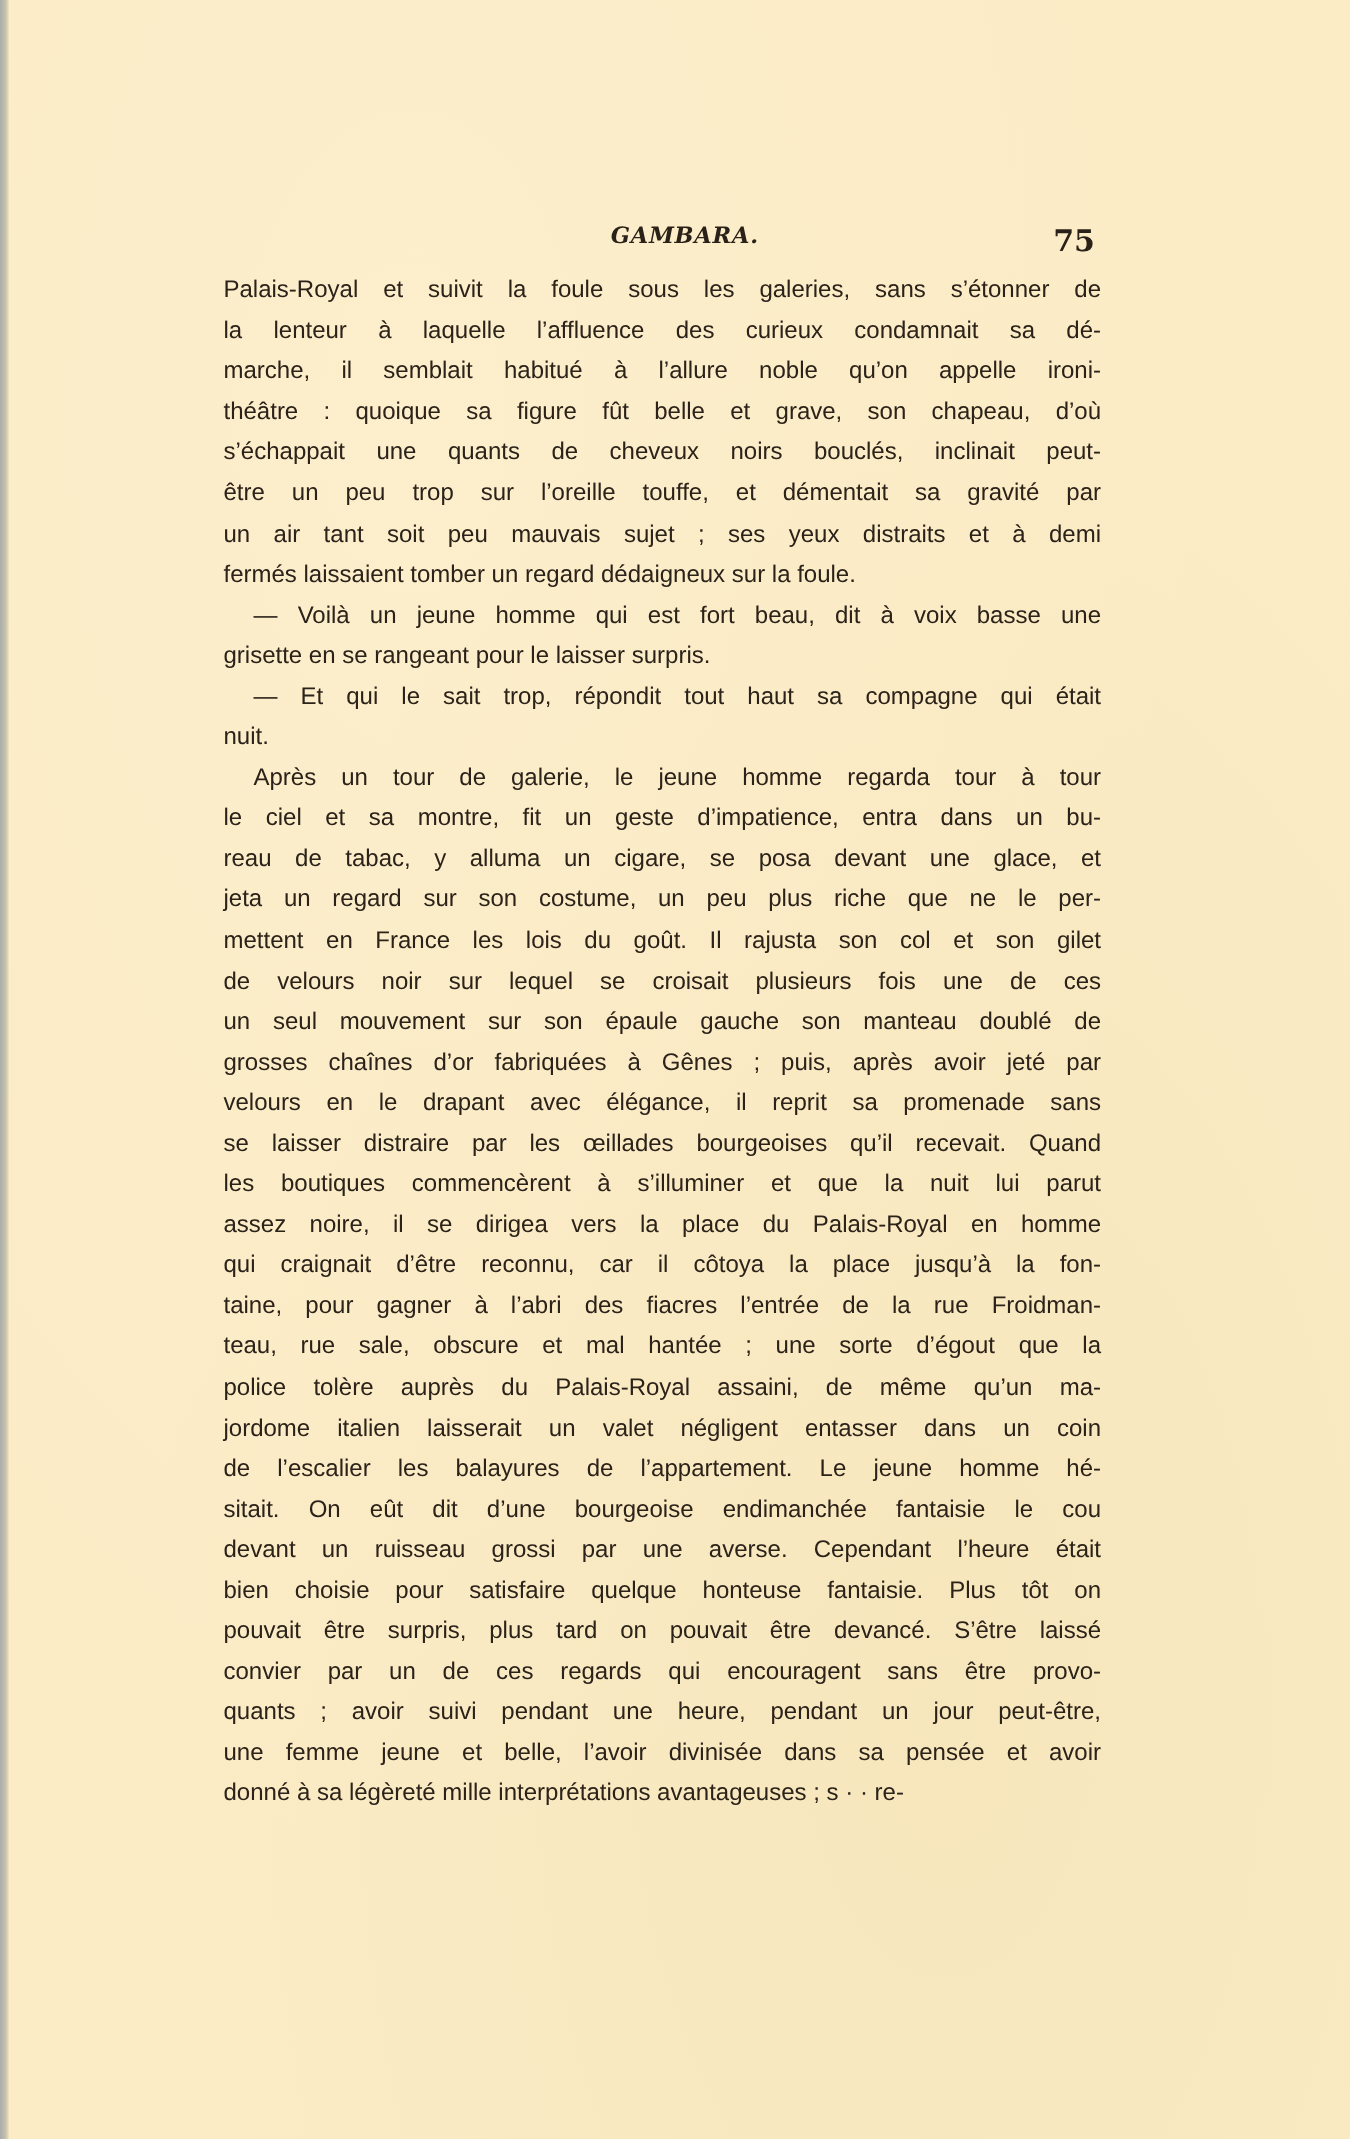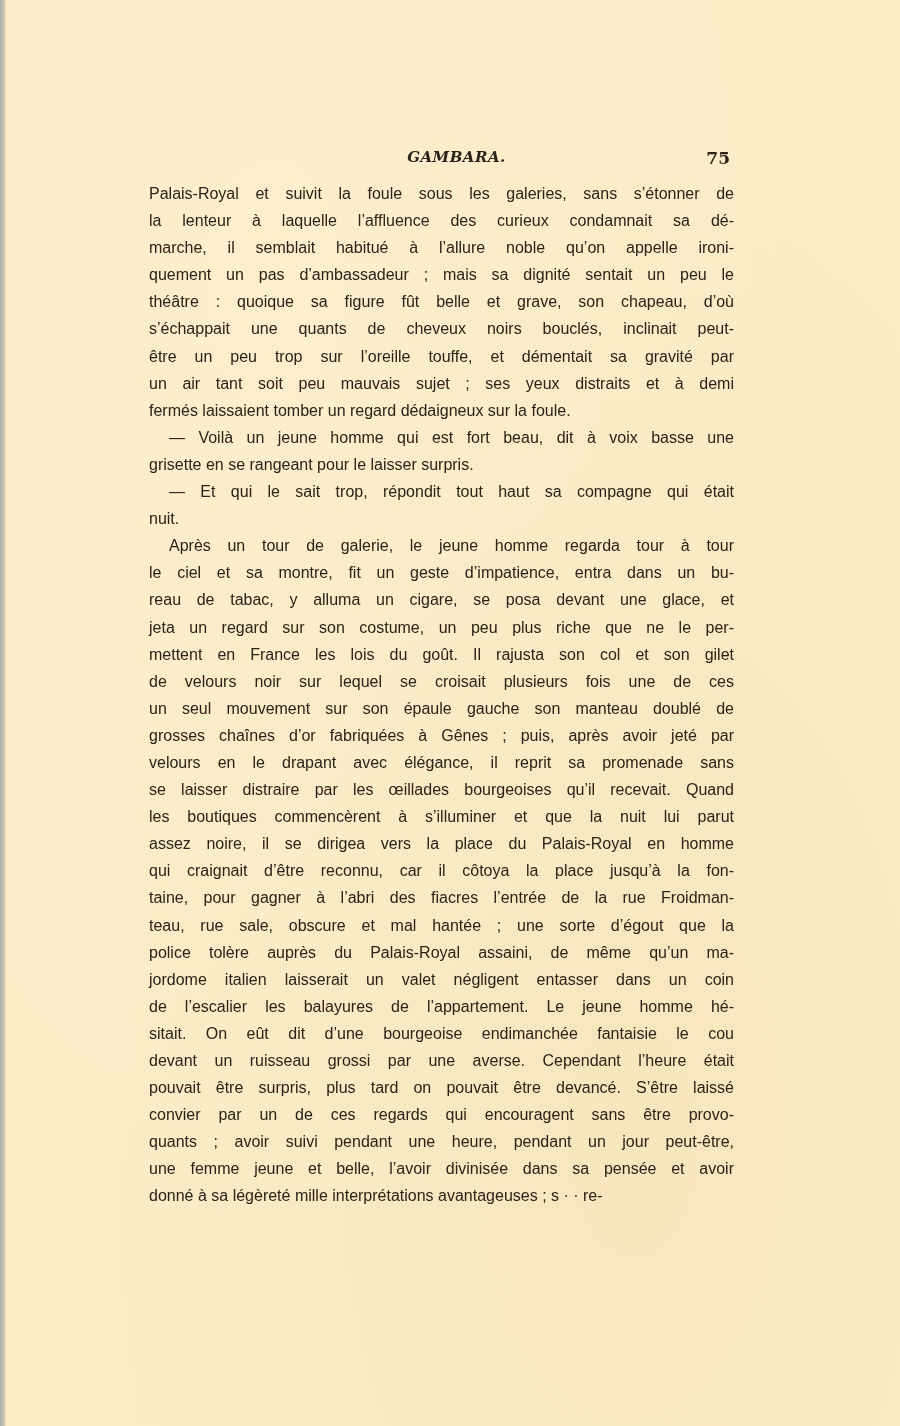--- a/index.html
+++ b/index.html
@@ -21,21 +21,21 @@
   }
   .header {
     position: absolute; left: 143px; width: 585px; top: 148px; height: 24px;
     font-family: "DejaVu Serif", serif; font-weight: bold;
     color: #2a2218; font-size: 15px;
   }
   .running-title {
     position: absolute; left: 0; right: 0; text-align: center;
     letter-spacing: 0.5px; padding-left: 30px; font-style: italic;
   }
-  .page-number { position: absolute; right: 4px; font-size: 17px; }
+  .page-number { position: absolute; right: 4px; font-size: 20px; }
   .text {
     position: absolute; left: 143px; width: 585px; top: 180px;
     font-family: Liberation Sans, sans-serif;
     font-size: 16px; line-height: 27.1px;
     color: #2b2219;
     text-align: justify;
   }
   .line {
     display: block; white-space: nowrap;
     text-align: justify; text-align-last: justify;
@@ -51,21 +51,20 @@
 <div class="page">
   <div class="header">
     <span class="running-title">GAMBARA.</span>
     <span class="page-number">75</span>
   </div>
   <div class="text" id="body-text">
       <div>
         <span class="line">Palais-Royal et suivit la foule sous les galeries, sans s’étonner de</span>
         <span class="line">la lenteur à laquelle l’affluence des curieux condamnait sa dé-</span>
         <span class="line">marche, il semblait habitué à l’allure noble qu’on appelle ironi-</span>
-        <span class="line">quement un pas d’ambassadeur ; mais sa dignité sentait un peu le</span>
         <span class="line">théâtre : quoique sa figure fût belle et grave, son chapeau, d’où</span>
         <span class="line">s’échappait une quants de cheveux noirs bouclés, inclinait peut-</span>
         <span class="line">être un peu trop sur l’oreille touffe, et démentait sa gravité par</span>
         <span class="line">un air tant soit peu mauvais sujet ; ses yeux distraits et à demi</span>
         <span class="line last">fermés laissaient tomber un regard dédaigneux sur la foule.</span>
       </div>
       <div>
         <span class="line indent">— Voilà un jeune homme qui est fort beau, dit à voix basse une</span>
         <span class="line last">grisette en se rangeant pour le laisser surpris.</span>
       </div>
@@ -87,20 +86,21 @@
         <span class="line">les boutiques commencèrent à s’illuminer et que la nuit lui parut</span>
         <span class="line">assez noire, il se dirigea vers la place du Palais-Royal en homme</span>
         <span class="line">qui craignait d’être reconnu, car il côtoya la place jusqu’à la fon-</span>
         <span class="line">taine, pour gagner à l’abri des fiacres l’entrée de la rue Froidman-</span>
         <span class="line">teau, rue sale, obscure et mal hantée ; une sorte d’égout que la</span>
         <span class="line">police tolère auprès du Palais-Royal assaini, de même qu’un ma-</span>
         <span class="line">jordome italien laisserait un valet négligent entasser dans un coin</span>
         <span class="line">de l’escalier les balayures de l’appartement. Le jeune homme hé-</span>
         <span class="line">sitait. On eût dit d’une bourgeoise endimanchée fantaisie le cou</span>
         <span class="line">devant un ruisseau grossi par une averse. Cependant l’heure était</span>
+        <span class="line">bien choisie pour satisfaire quelque honteuse fantaisie. Plus tôt on</span>
         <span class="line">pouvait être surpris, plus tard on pouvait être devancé. S’être laissé</span>
         <span class="line">convier par un de ces regards qui encouragent sans être provo-</span>
         <span class="line">quants ; avoir suivi pendant une heure, pendant un jour peut-être,</span>
         <span class="line">une femme jeune et belle, l’avoir divinisée dans sa pensée et avoir</span>
         <span class="line last">donné à sa légèreté mille interprétations avantageuses ; s ·  · re-</span>
       </div>
     </div>
 </div>
 
 </body></html>

